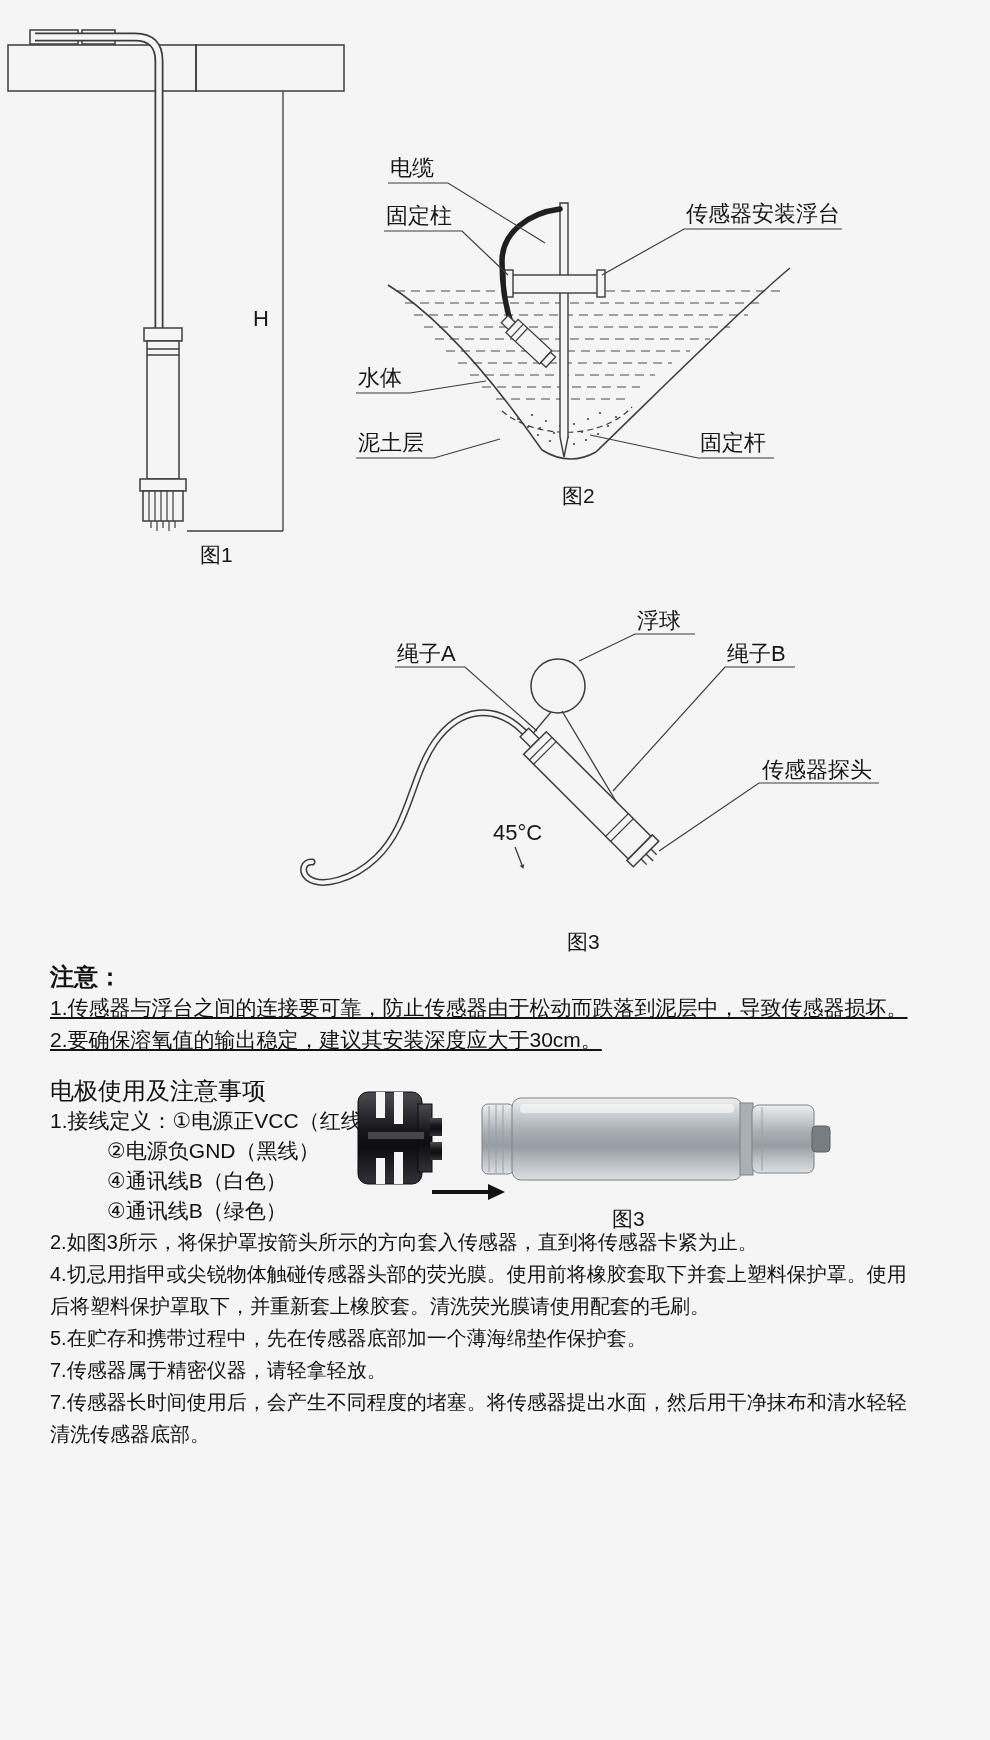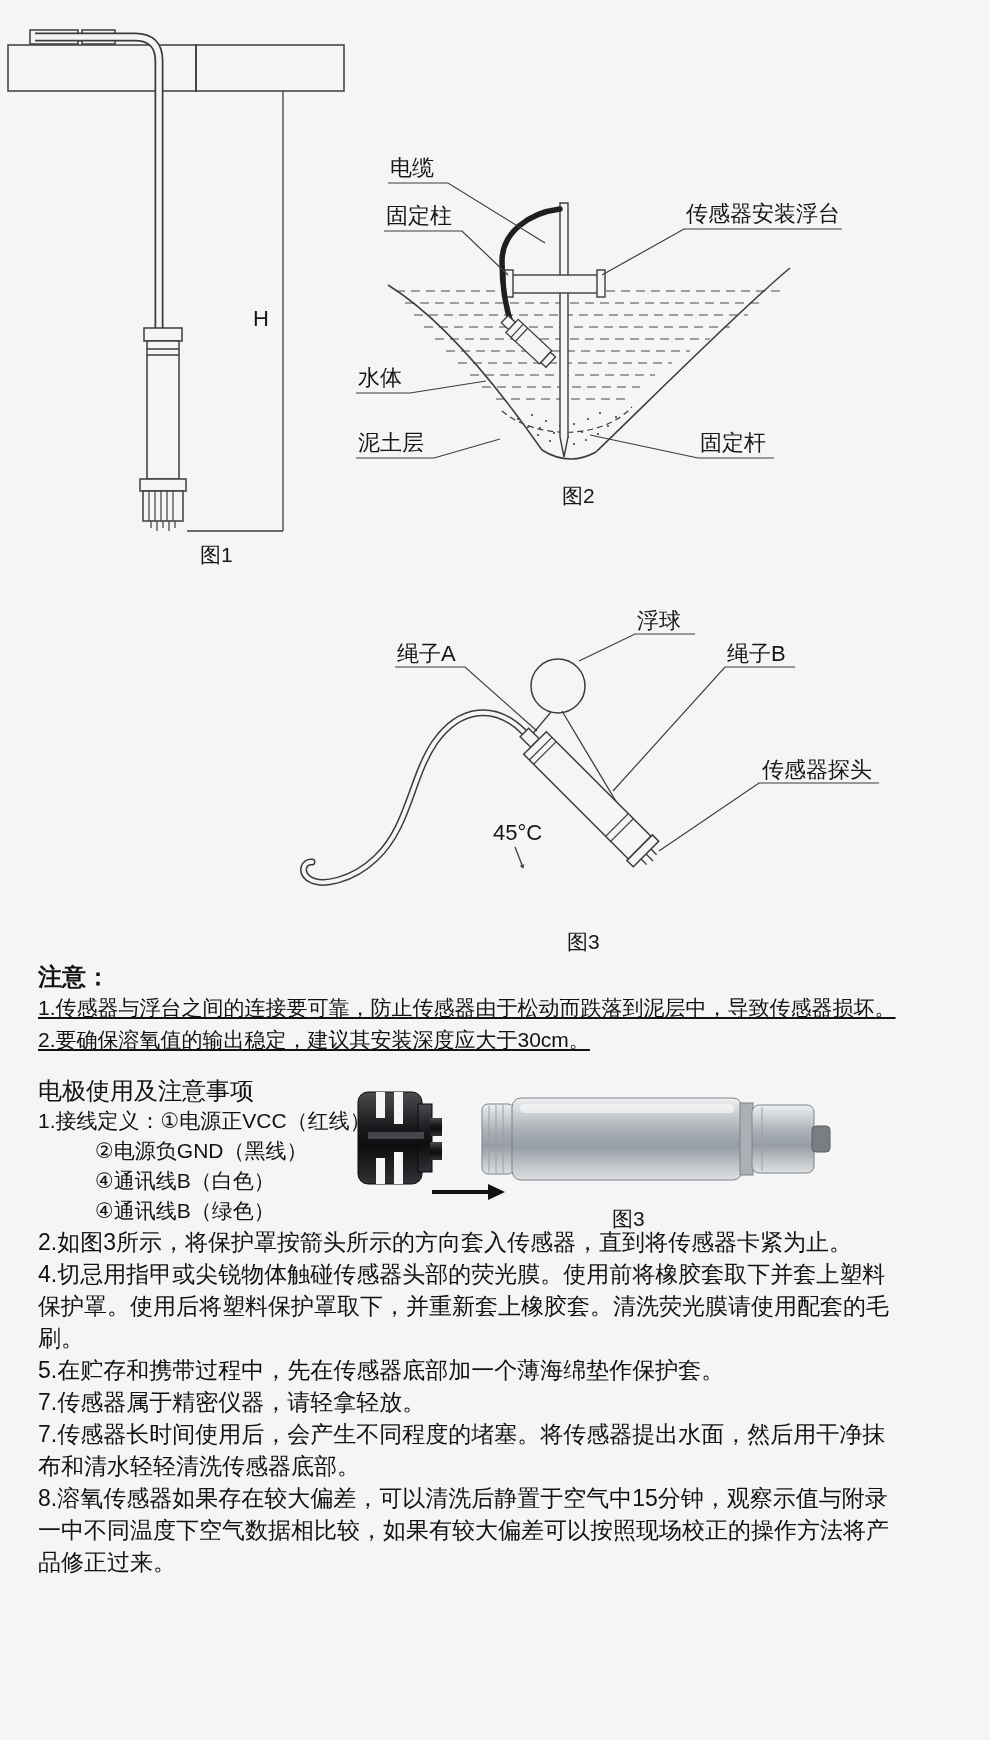--- a/index.html
+++ b/index.html
@@ -5,29 +5,29 @@
   * { margin:0; padding:0; box-sizing:border-box; }
   body {
     width:990px; height:1740px; position:relative; overflow:hidden;
     background:#f5f5f6; color:#121212;
     font-family:"Liberation Sans","DejaVu Sans",sans-serif;
   }
   svg { position:absolute; overflow:visible; }
   svg text { font-family:"Liberation Sans","DejaVu Sans",sans-serif; fill:#161616; }
   .lbl { font-size:22px; }
   .cap { font-size:21px; }
-  .blk { position:absolute; }
+  .blk { position:absolute;margin-left:12px; }
   .notes { left:38px; top:962px; width:915px; }
   .notes-title { font-size:24px; font-weight:bold; line-height:30px; }
   .bline { font-size:21px; line-height:32px;text-decoration:underline; }
   .electrode { left:38px; top:1076px; width:868px; }
   .etitle { font-size:24px; line-height:30px; }
   .wline { font-size:21px; line-height:30px; }
   .windent { margin-left:57px; }
-  .ditem { font-size:23px; line-height:32px; }
+  .ditem { font-size:20px; line-height:32px; }
 </style>
 </head>
 <body>
 
 <svg style="left:5px;top:28px" width="345" height="545" viewBox="0 0 345 545">
   <g fill="none" stroke="#3c3c3c" stroke-width="1.5">
     <rect x="25" y="2" width="48" height="14"></rect>
     <rect x="77" y="2" width="33" height="14"></rect>
     <rect x="3" y="17" width="188" height="46"></rect>
     <rect x="191" y="17" width="148" height="46"></rect>
@@ -197,21 +197,20 @@
   <div class="etitle">电极使用及注意事项</div>
   <div class="wline">1.接线定义：①电源正VCC（红线）</div>
   <div class="wline windent">②电源负GND（黑线）</div>
   <div class="wline windent">④通讯线B（白色）</div>
   <div class="wline windent">④通讯线B（绿色）</div>
   <div class="ditem">2.如图3所示，将保护罩按箭头所示的方向套入传感器，直到将传感器卡紧为止。</div>
   <div class="ditem">4.切忌用指甲或尖锐物体触碰传感器头部的荧光膜。使用前将橡胶套取下并套上塑料保护罩。使用后将塑料保护罩取下，并重新套上橡胶套。清洗荧光膜请使用配套的毛刷。</div>
   <div class="ditem">5.在贮存和携带过程中，先在传感器底部加一个薄海绵垫作保护套。</div>
   <div class="ditem">7.传感器属于精密仪器，请轻拿轻放。</div>
   <div class="ditem">7.传感器长时间使用后，会产生不同程度的堵塞。将传感器提出水面，然后用干净抹布和清水轻轻清洗传感器底部。</div>
-  <div class="ditem">8.溶氧传感器如果存在较大偏差，可以清洗后静置于空气中15分钟，观察示值与附录一中不同温度下空气数据相比较，如果有较大偏差可以按照现场校正的操作方法将产品修正过来。</div>
 </div>
 
 <svg style="left:348px;top:1080px" width="530" height="155" viewBox="0 0 530 155">
   <defs>
     <linearGradient id="metalV" x1="0" y1="0" x2="0" y2="1">
       <stop offset="0" stop-color="#eef0f1"></stop>
       <stop offset="0.15" stop-color="#d3d7da"></stop>
       <stop offset="0.4" stop-color="#a8aeb4"></stop>
       <stop offset="0.6" stop-color="#969da4"></stop>
       <stop offset="0.82" stop-color="#c0c4c9"></stop>

